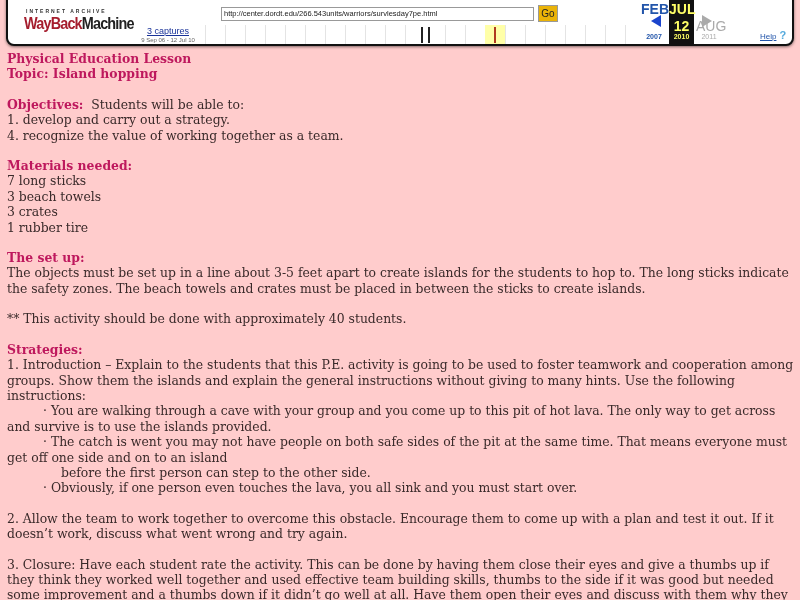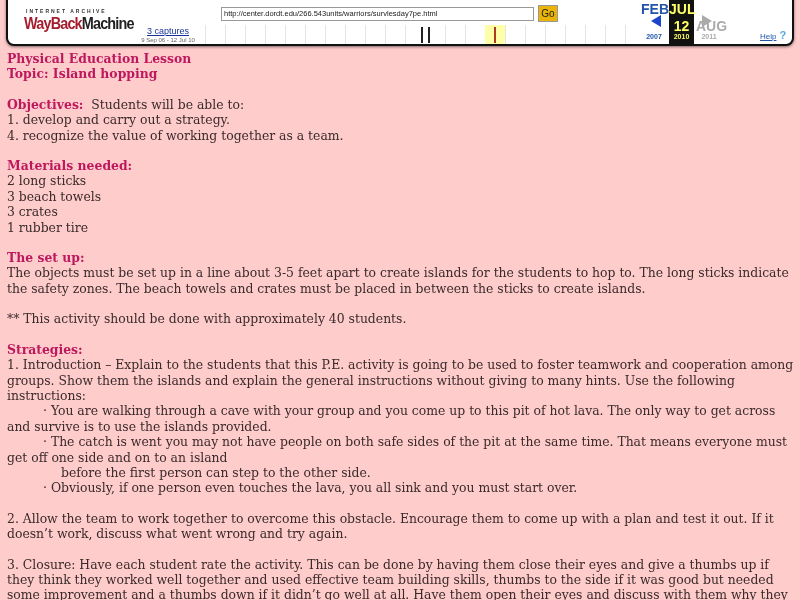--- a/index.html
+++ b/index.html
@@ -43,21 +43,21 @@
   .timeline .cur { position:absolute; top:2px; width:2px; height:16px; background:#b03a20; }
   .cal { position:absolute; top:0; height:46px; width:26px; text-align:center; font-weight:bold; }
   .cal .m { font-size:14px; display:block; margin-top:3px; }
   .cal .y { font-size:7px; display:block; position:absolute; bottom:4px; left:0; right:0; }
   .cal-prev { left:633px; }
   .cal-prev .m, .cal-prev .y { color:#2255aa; }
   .cal-cur { left:661px; width:25px; background:#111; }
   .cal-cur .m, .cal-cur .y { color:#ffff66; }
   .cal-cur .d { color:#ffff66; font-size:14px; display:block; line-height:18px; }
   .cal-next { left:688px; }
-  .cal-next .m, .cal-next .y { color:#aaa; font-weight:bold;margin-top:20px; }
+  .cal-next .m, .cal-next .y { color:#aaa; font-weight:normal;margin-top:20px; }
   .arrow-prev { position:absolute; left:643px; top:17px; width:0; height:0; border-top:6px solid transparent; border-bottom:6px solid transparent; border-right:10px solid #1a44cc; }
   .arrow-next { position:absolute; left:694px; top:17px; width:0; height:0; border-top:6px solid transparent; border-bottom:6px solid transparent; border-left:10px solid #aaa; }
   .close-link { position:absolute; left:748px; top:3px; font-size:8px; color:#2255aa; text-decoration:underline; white-space:nowrap;margin-left:48px; }
   .close-link .x { color:#e0101a; font-weight:bold; text-decoration:none; font-size:11px; margin-left:3px; display:inline-block; }
   .help-link { position:absolute; left:752px; top:31px; font-size:8px; color:#2255aa; text-decoration:underline; white-space:nowrap; }
   .help-link .q { color:#55aadd; font-weight:bold; text-decoration:none; font-size:11px; margin-left:3px; display:inline-block; }
 
   
   .content {
     position:absolute; left:7px; top:51px; width:790px;
@@ -137,21 +137,21 @@
     <span class="b">Physical Education Lesson</span><br>
     <span class="b">Topic:  Island hopping</span>
   </p>
   <p>
     <span class="b">Objectives:</span><span style="white-space:pre">  Students will be able to:</span><br>
     <span>1. develop and carry out a strategy.</span><br>
     <span>4. recognize the value of working together as a team.</span>
   </p>
   <p>
     <span class="b">Materials needed:</span><br>
-    <span>2 long sticks</span><br>
+    <span>7 long sticks</span><br>
     <span>3 beach towels</span><br>
     <span>3 crates</span><br>
     <span>1 rubber tire</span>
   </p>
   <p>
     <span class="b">The set up:</span><br>
     <span>The objects must be set up in a line about 3-5 feet apart to create islands for the students to hop to.  The long sticks indicate the safety zones.  The beach towels and crates must be placed in between the sticks to create islands.</span>
   </p>
   <p>** This activity should be done with approximately 40 students.</p>
   <p>

